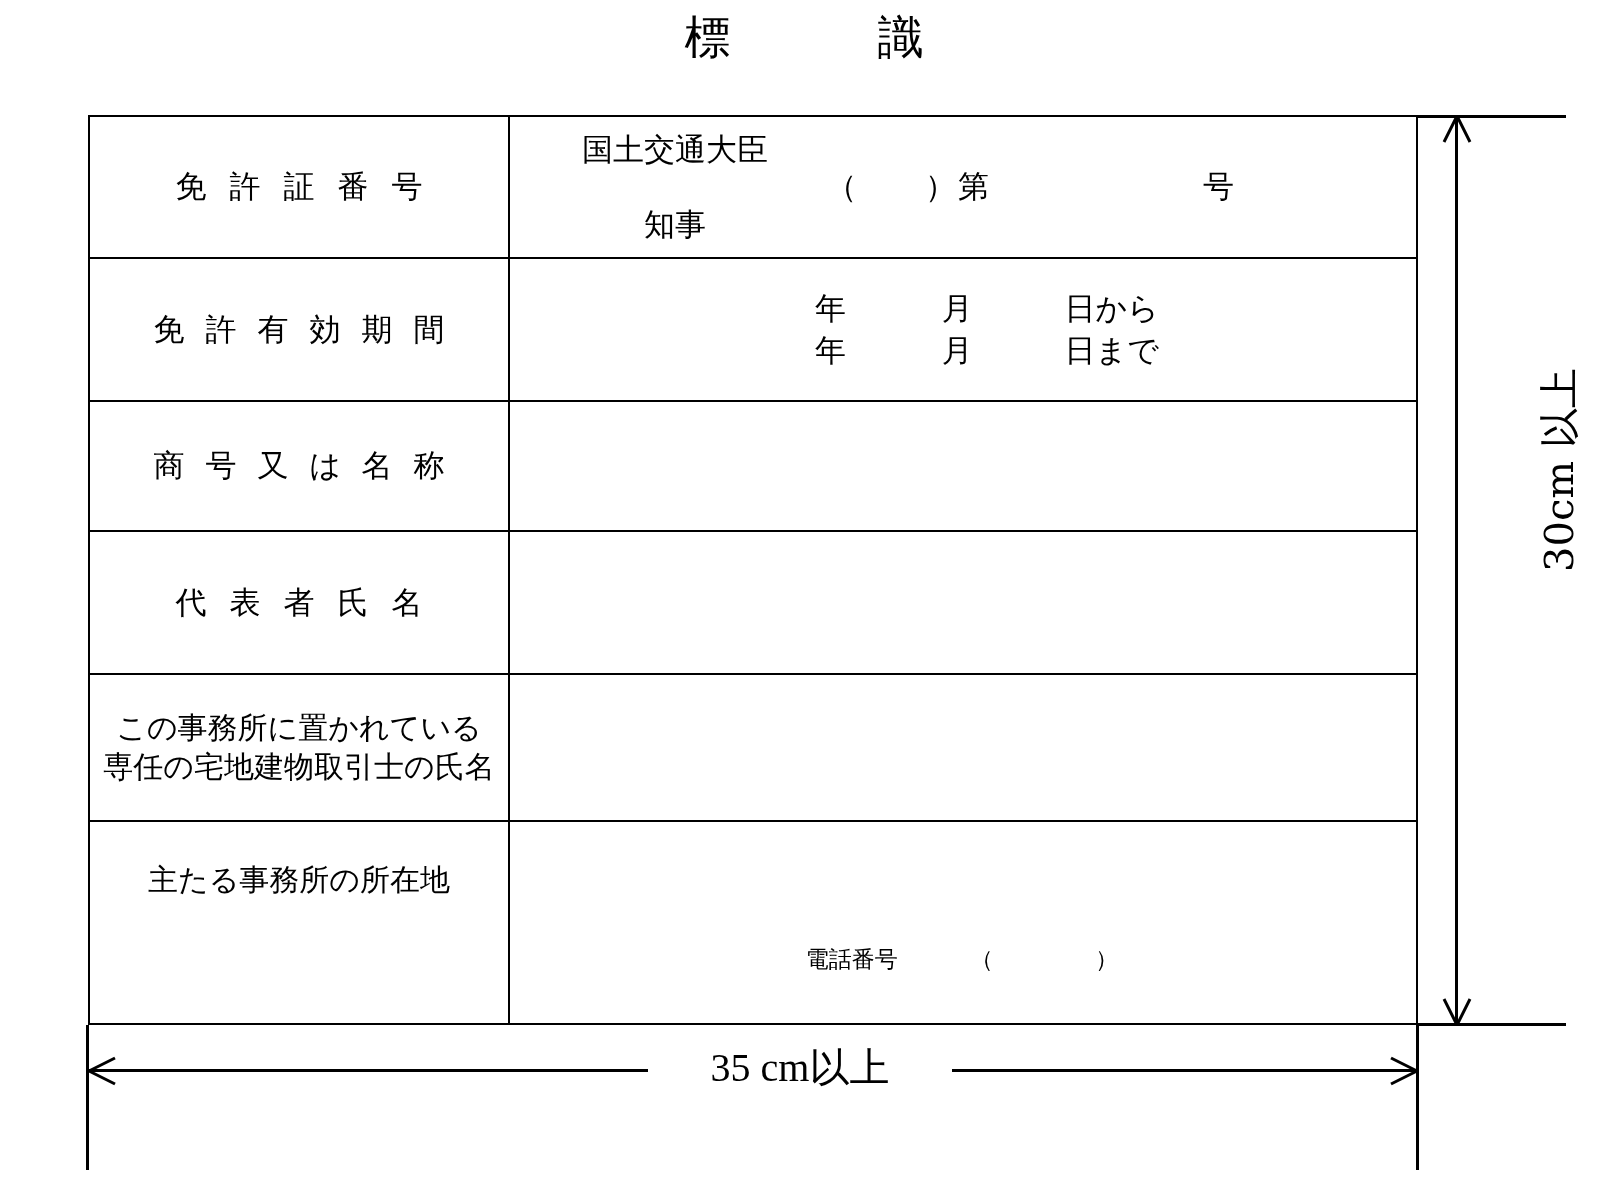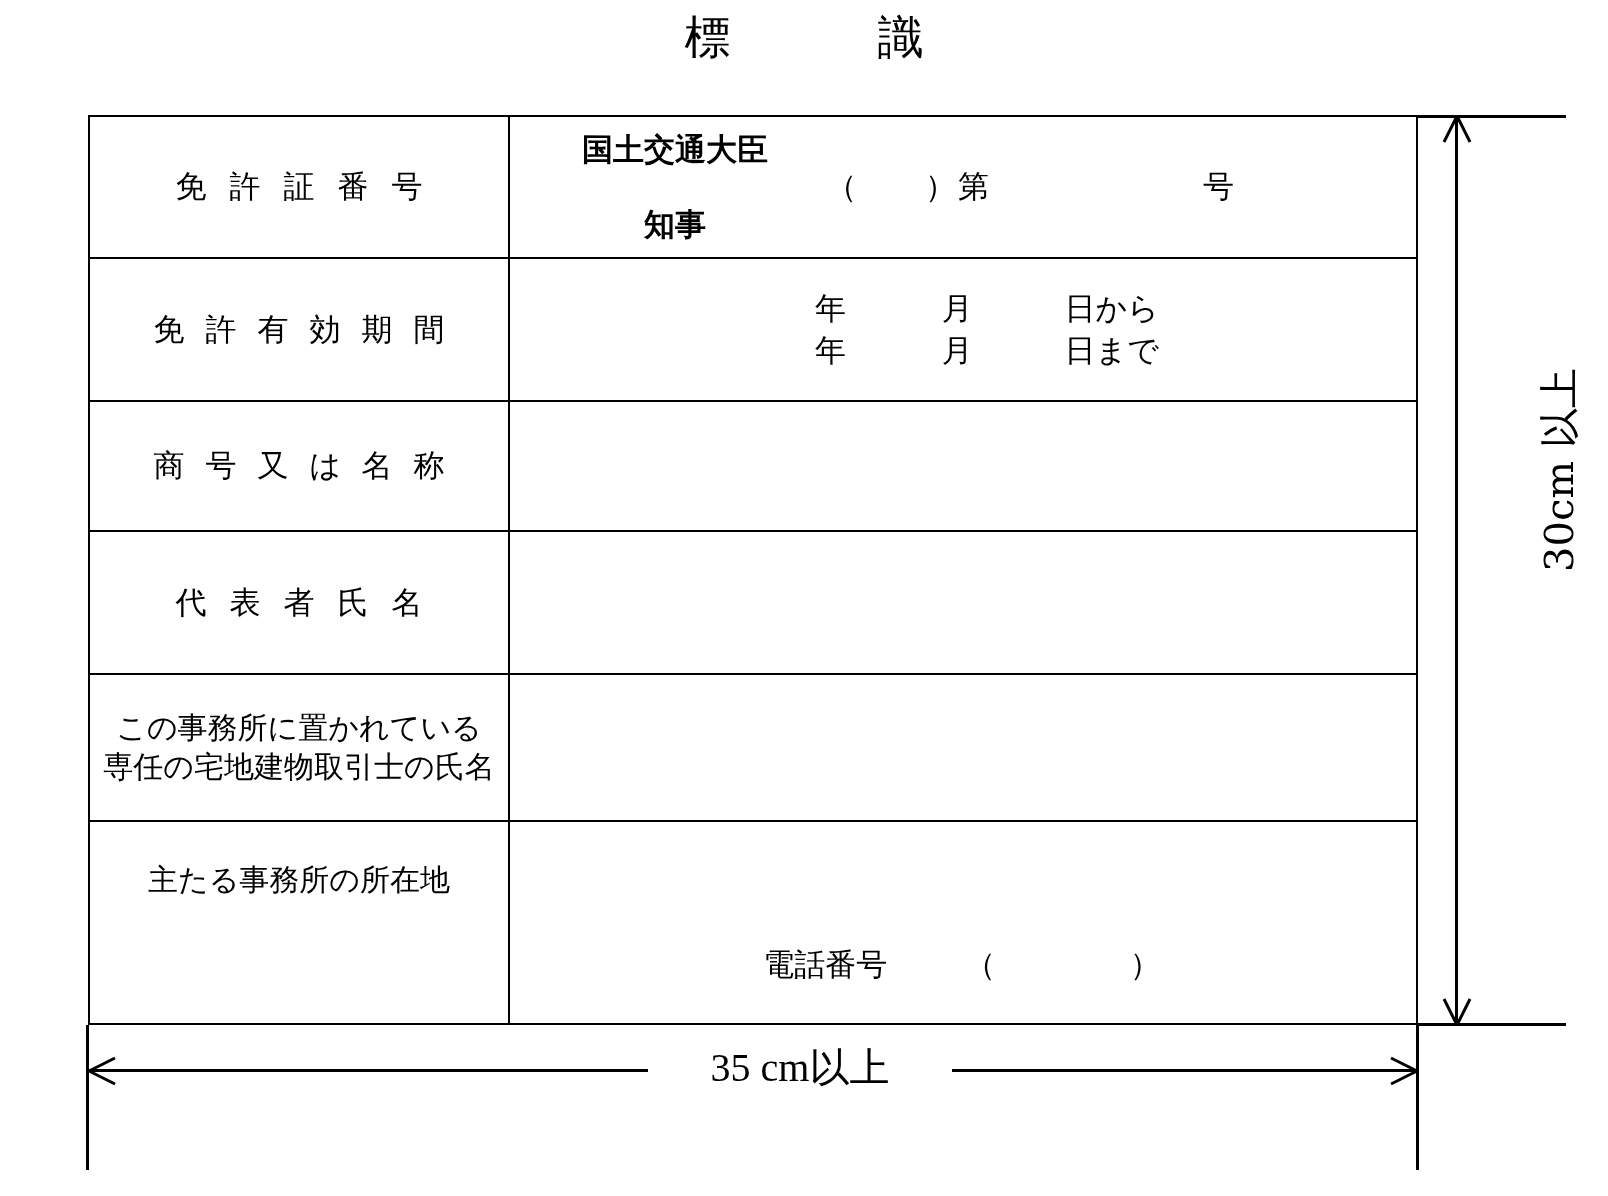--- a/index.html
+++ b/index.html
@@ -87,21 +87,20 @@
     align-items: center;
     justify-content: flex-start;
     padding-left: 72px;
     font-size: 31px;
     white-space: nowrap;
   }
   .lic-issuer {
     display: inline-block;
     text-align: left;
     line-height: 1.26;
-    font-weight: bold;
   }
   .lic-issuer .ln2 { display: block; text-align: center; margin-top: 36px; }
   .lic-paren { margin-left: 58px; letter-spacing: 2px; }
   .lic-no    { margin-left: 212px; }
 
   
   .period-wrap {
     font-size: 31px;
     line-height: 1.34;
     white-space: nowrap;
@@ -115,21 +114,21 @@
   
   .addr-wrap {
     position: relative;
     height: 100%;
   }
   .tel-line {
     position: absolute;
     left: 0; right: 0;
     top: 122px;
     text-align: center;
-    font-size: 31px;
+    font-size: 23px;
     white-space: nowrap;
   }
   .tel-line .tel-gap { display: inline-block; width: 58px; }
   .tel-line .tel-paren { letter-spacing: 2px; }
 
   
   .rule { position: absolute; background: #000; }
 
   
   #dim-v-ext-top   { left: 1418px; top: 115px;  width: 148px; height: 3px; }

